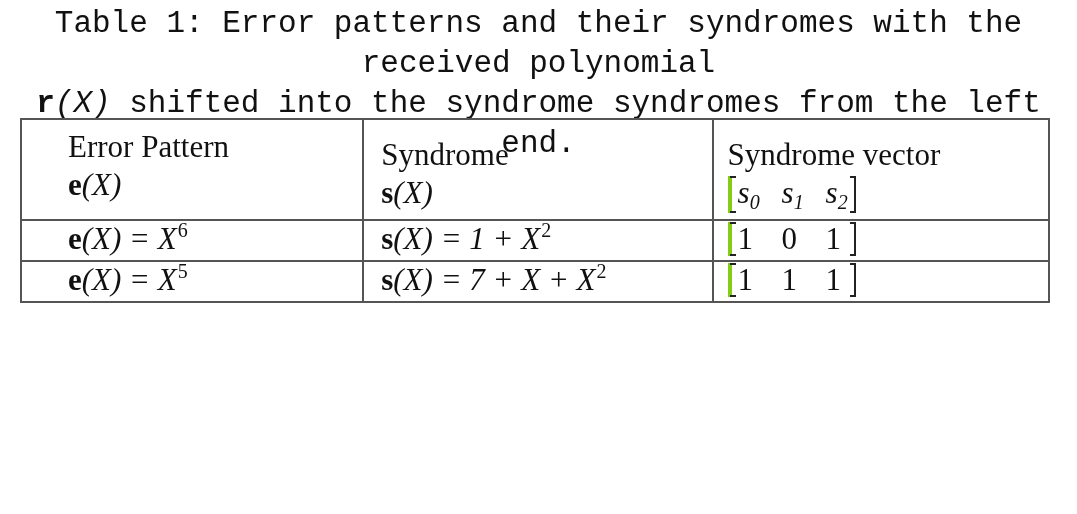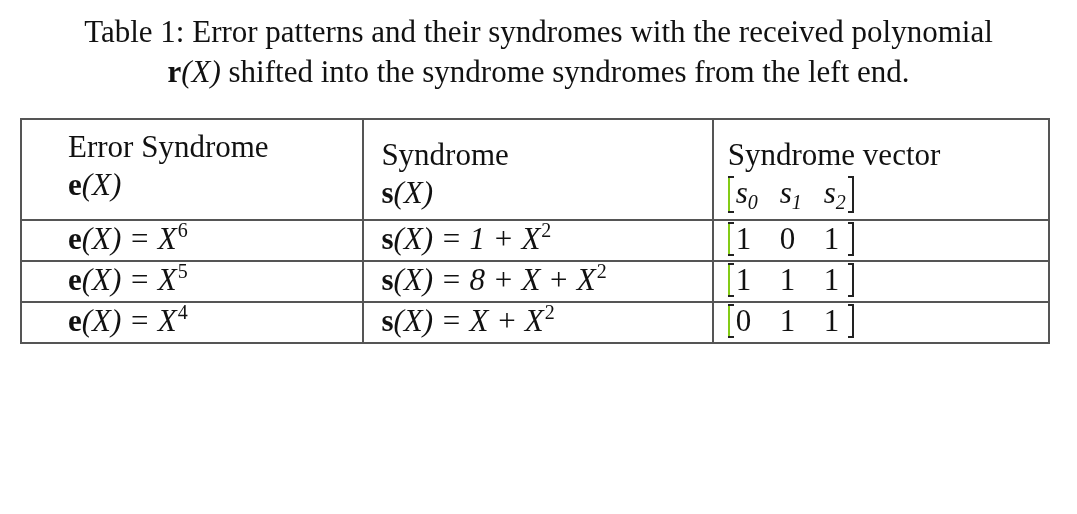--- a/index.html
+++ b/index.html
@@ -2,22 +2,22 @@
 <html><head>
 <meta charset="utf-8">
 <style>
   html, body { margin: 0; padding: 0; background: #ffffff; }
   body {
     width: 1077px; height: 514px; position: relative; overflow: hidden;
     font-family: "DejaVu Serif", "Liberation Serif", serif;
     color: #111;
   }
   .caption {
-    position: absolute; left: 0; top: 12px; width: 1077px;
-    text-align: center; font-family: Liberation Serif, serif;
+    position: absolute; left: 0; top: 4px; width: 1077px;
+    text-align: center; font-family: Liberation Mono, monospace;
     font-size: 31px; line-height: 40px; color: #111;
   }
   .caption .line { display: block; }
   .bold { font-weight: bold; font-style: normal; }
   .it { font-style: italic; }
   table.t {
     position: absolute; left: 20px; top: 118px;
     width: 1030px; border-collapse: collapse;
     font-family: "Liberation Serif", serif; font-size: 31px;
   }
@@ -28,21 +28,21 @@
   table.t td.c2 { padding-left: 17px; }
   table.t td.c3 { padding-left: 14px; margin-top: 13px; }
   table.t tr.hdr td { height: 83px; line-height: 38px; padding-top: 16px; }
   table.t tr.row td { height: 38px; line-height: 36px; border-radius: 9px; }
   table.t tr.hdr td.c1 { padding-top: 8px; }
   col.w1 { width: 343px; } col.w2 { width: 350px; } col.w3 { width: 337px; }
   sup { font-size: 20px; vertical-align: 0; position: relative; top: -12px; margin-left: 1px; }
   sub { font-size: 20px; vertical-align: 0; position: relative; top: 6px; }
   .vec {
     display: inline-block; position: relative; padding: 0 6px 0 6px;
-    border-left: 2px solid #84cc16; border-right: 2px solid #222; line-height: 34px;
+    border-left: 4px solid #84cc16; border-right: 2px solid #222; line-height: 34px;
   }
   .vec::before, .vec::after {
     content: ""; position: absolute; width: 6px; height: 100%; top: 0;
     border-top: 2px solid #222; border-bottom: 2px solid #222; box-sizing: border-box;
   }
   .vec::before { left: -2px; }
   .vec::after { right: -2px; }
   .vec span.el { display: inline-block; width: 44px; text-align: left; }
   .vec span.el:last-child { width: 22px; }
   .vec.hd span.el { font-style: italic; }
@@ -57,42 +57,37 @@
 
 <table class="t">
   <colgroup>
       <col class="w1">
       <col class="w2">
       <col class="w3">
     </colgroup>
   <tbody>
       <tr class="hdr">
     <td class="c1">
-      <div>Error Syndrome</div>
+      <div>Error Pattern</div>
       <div><span class="bold">e</span><span class="it">(X)</span></div>
     </td>
     <td class="c2">
       <div>Syndrome</div>
       <div><span class="bold">s</span><span class="it">(X)</span></div>
     </td>
     <td class="c3">
       <div>Syndrome vector</div>
       <div><span class="vec hd"><span class="el"><span>s</span><sub>0</sub></span><span class="el"><span>s</span><sub>1</sub></span><span class="el"><span>s</span><sub>2</sub></span></span></div>
     </td>
   </tr>
 
   <tr class="row">
     <td class="c1"><span class="bold">e</span><span class="it">(X) = </span><span class="it">X</span><sup>6</sup></td>
     <td class="c2"><span class="bold">s</span><span class="it">(X) = </span><span class="it">1 + X</span><sup>2</sup></td>
     <td class="c3"><span class="vec"><span class="el">1</span><span class="el">0</span><span class="el">1</span></span></td>
   </tr>
   <tr class="row">
     <td class="c1"><span class="bold">e</span><span class="it">(X) = </span><span class="it">X</span><sup>5</sup></td>
-    <td class="c2"><span class="bold">s</span><span class="it">(X) = </span><span class="it">8 + X + X</span><sup>2</sup></td>
+    <td class="c2"><span class="bold">s</span><span class="it">(X) = </span><span class="it">7 + X + X</span><sup>2</sup></td>
     <td class="c3"><span class="vec"><span class="el">1</span><span class="el">1</span><span class="el">1</span></span></td>
-  </tr>
-  <tr class="row">
-    <td class="c1"><span class="bold">e</span><span class="it">(X) = </span><span class="it">X</span><sup>4</sup></td>
-    <td class="c2"><span class="bold">s</span><span class="it">(X) = </span><span class="it">X + X</span><sup>2</sup></td>
-    <td class="c3"><span class="vec"><span class="el">0</span><span class="el">1</span><span class="el">1</span></span></td>
   </tr>
 </tbody>
   </table>
 
 </body></html>

